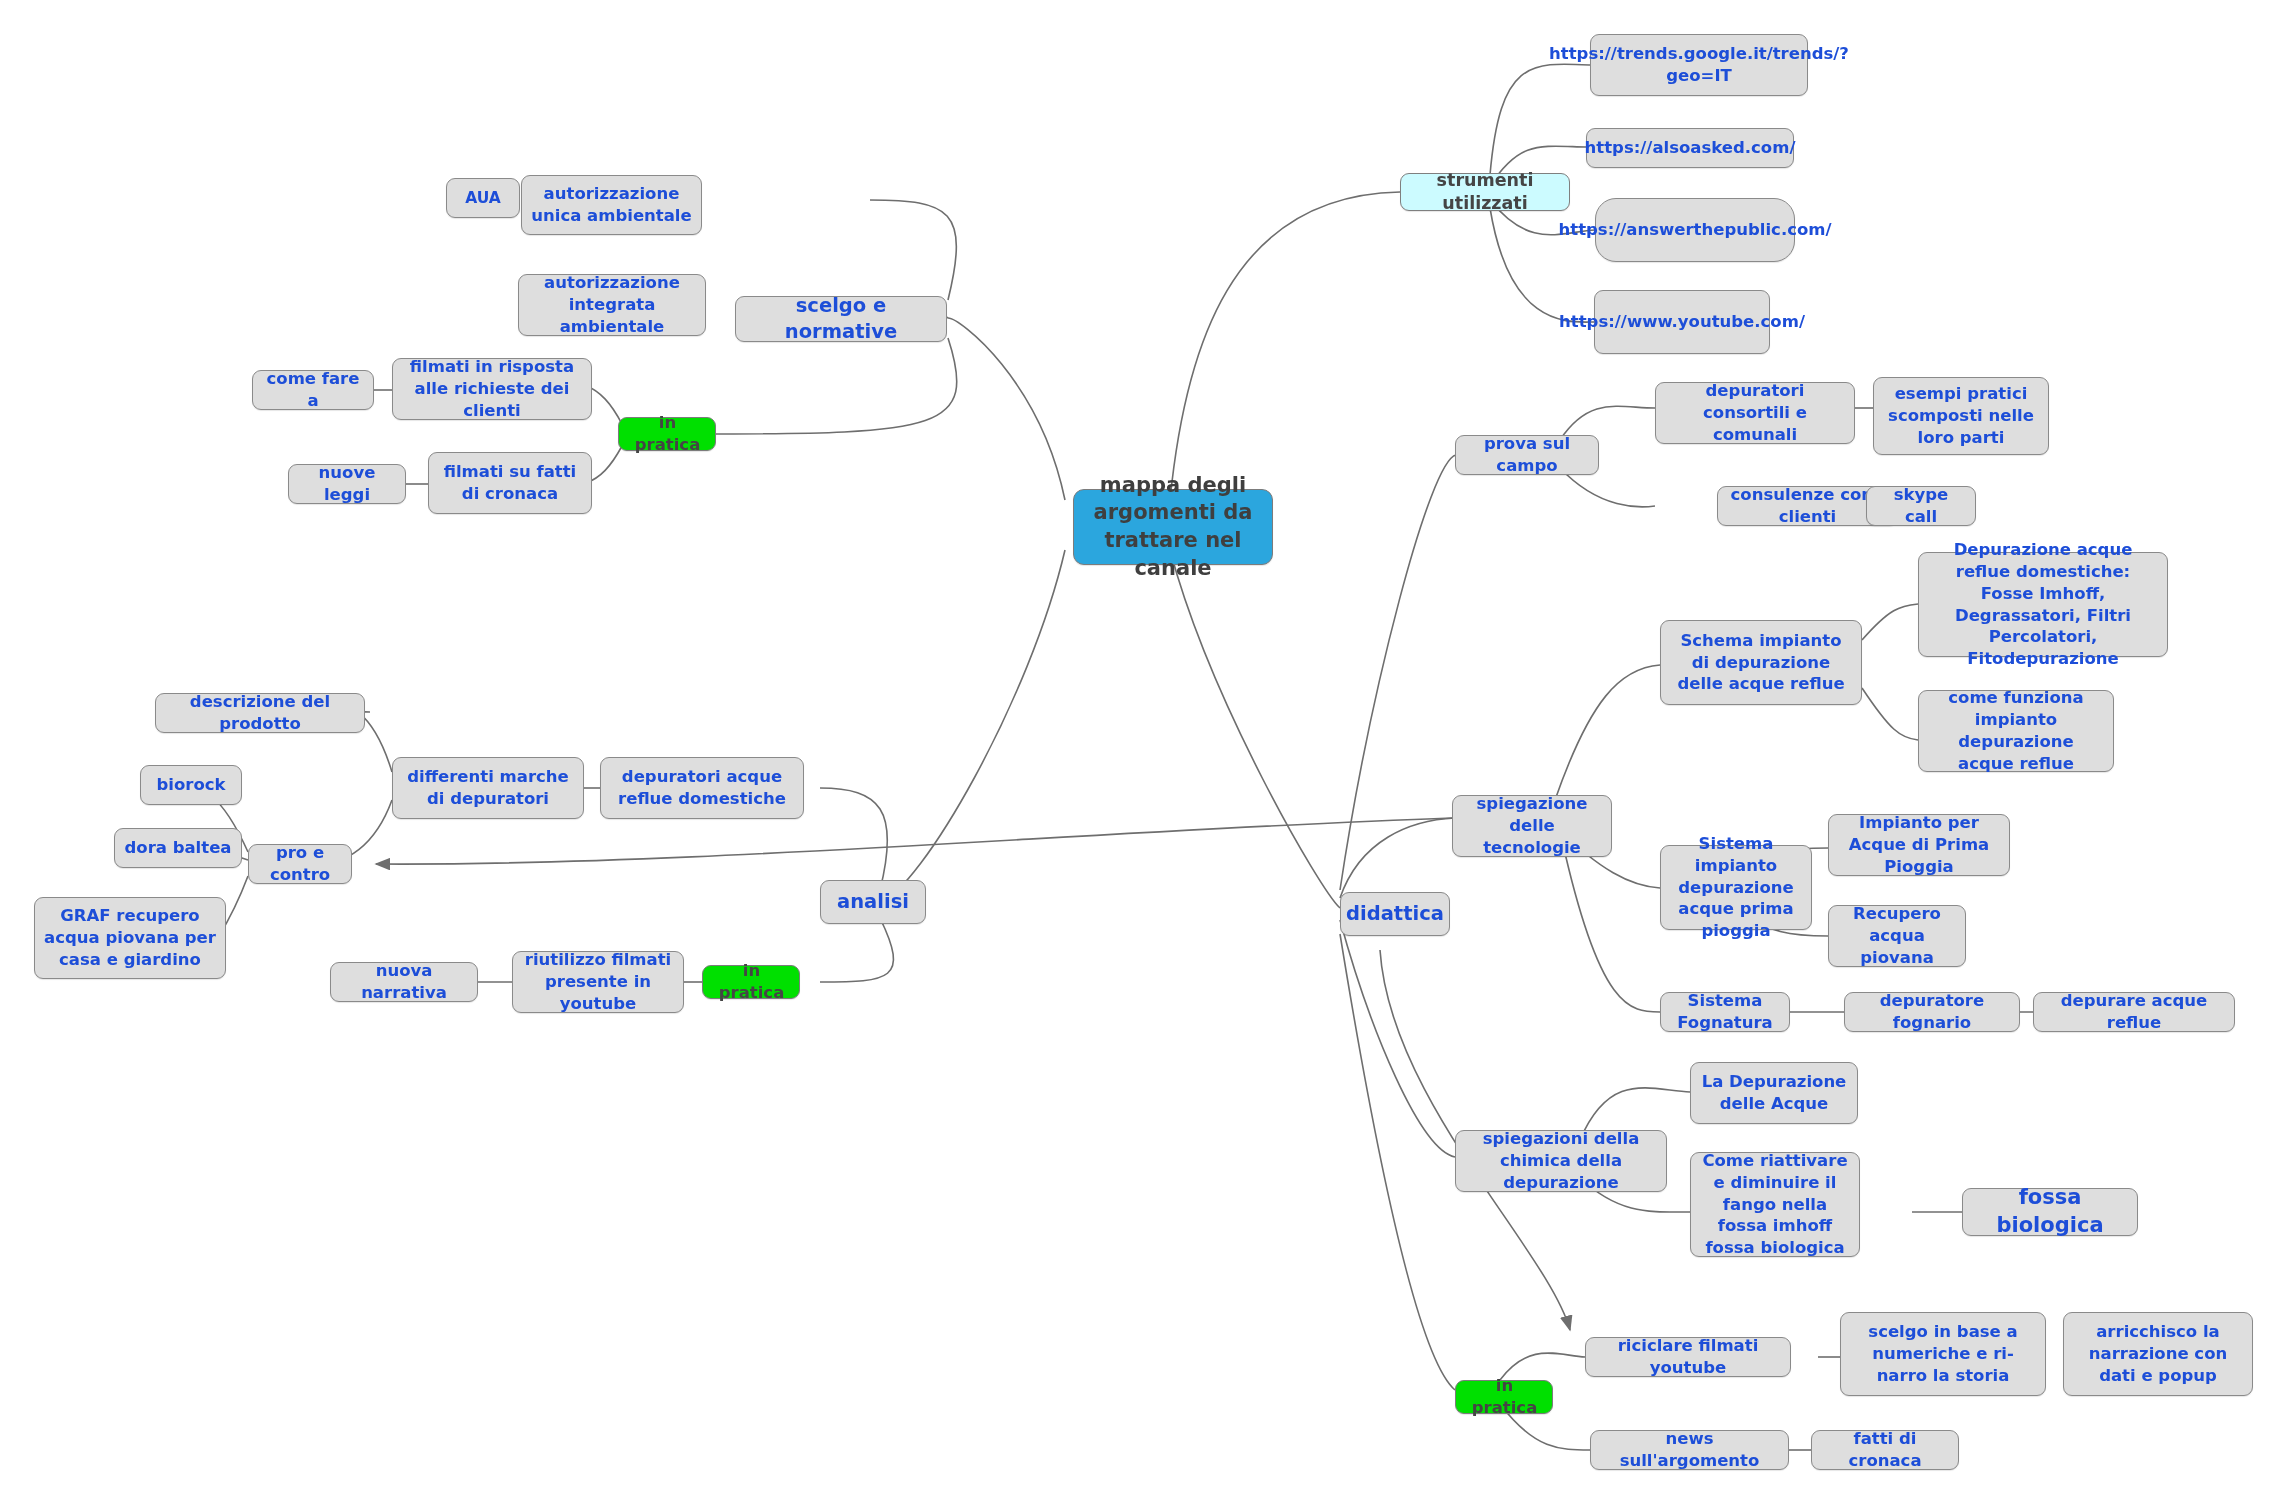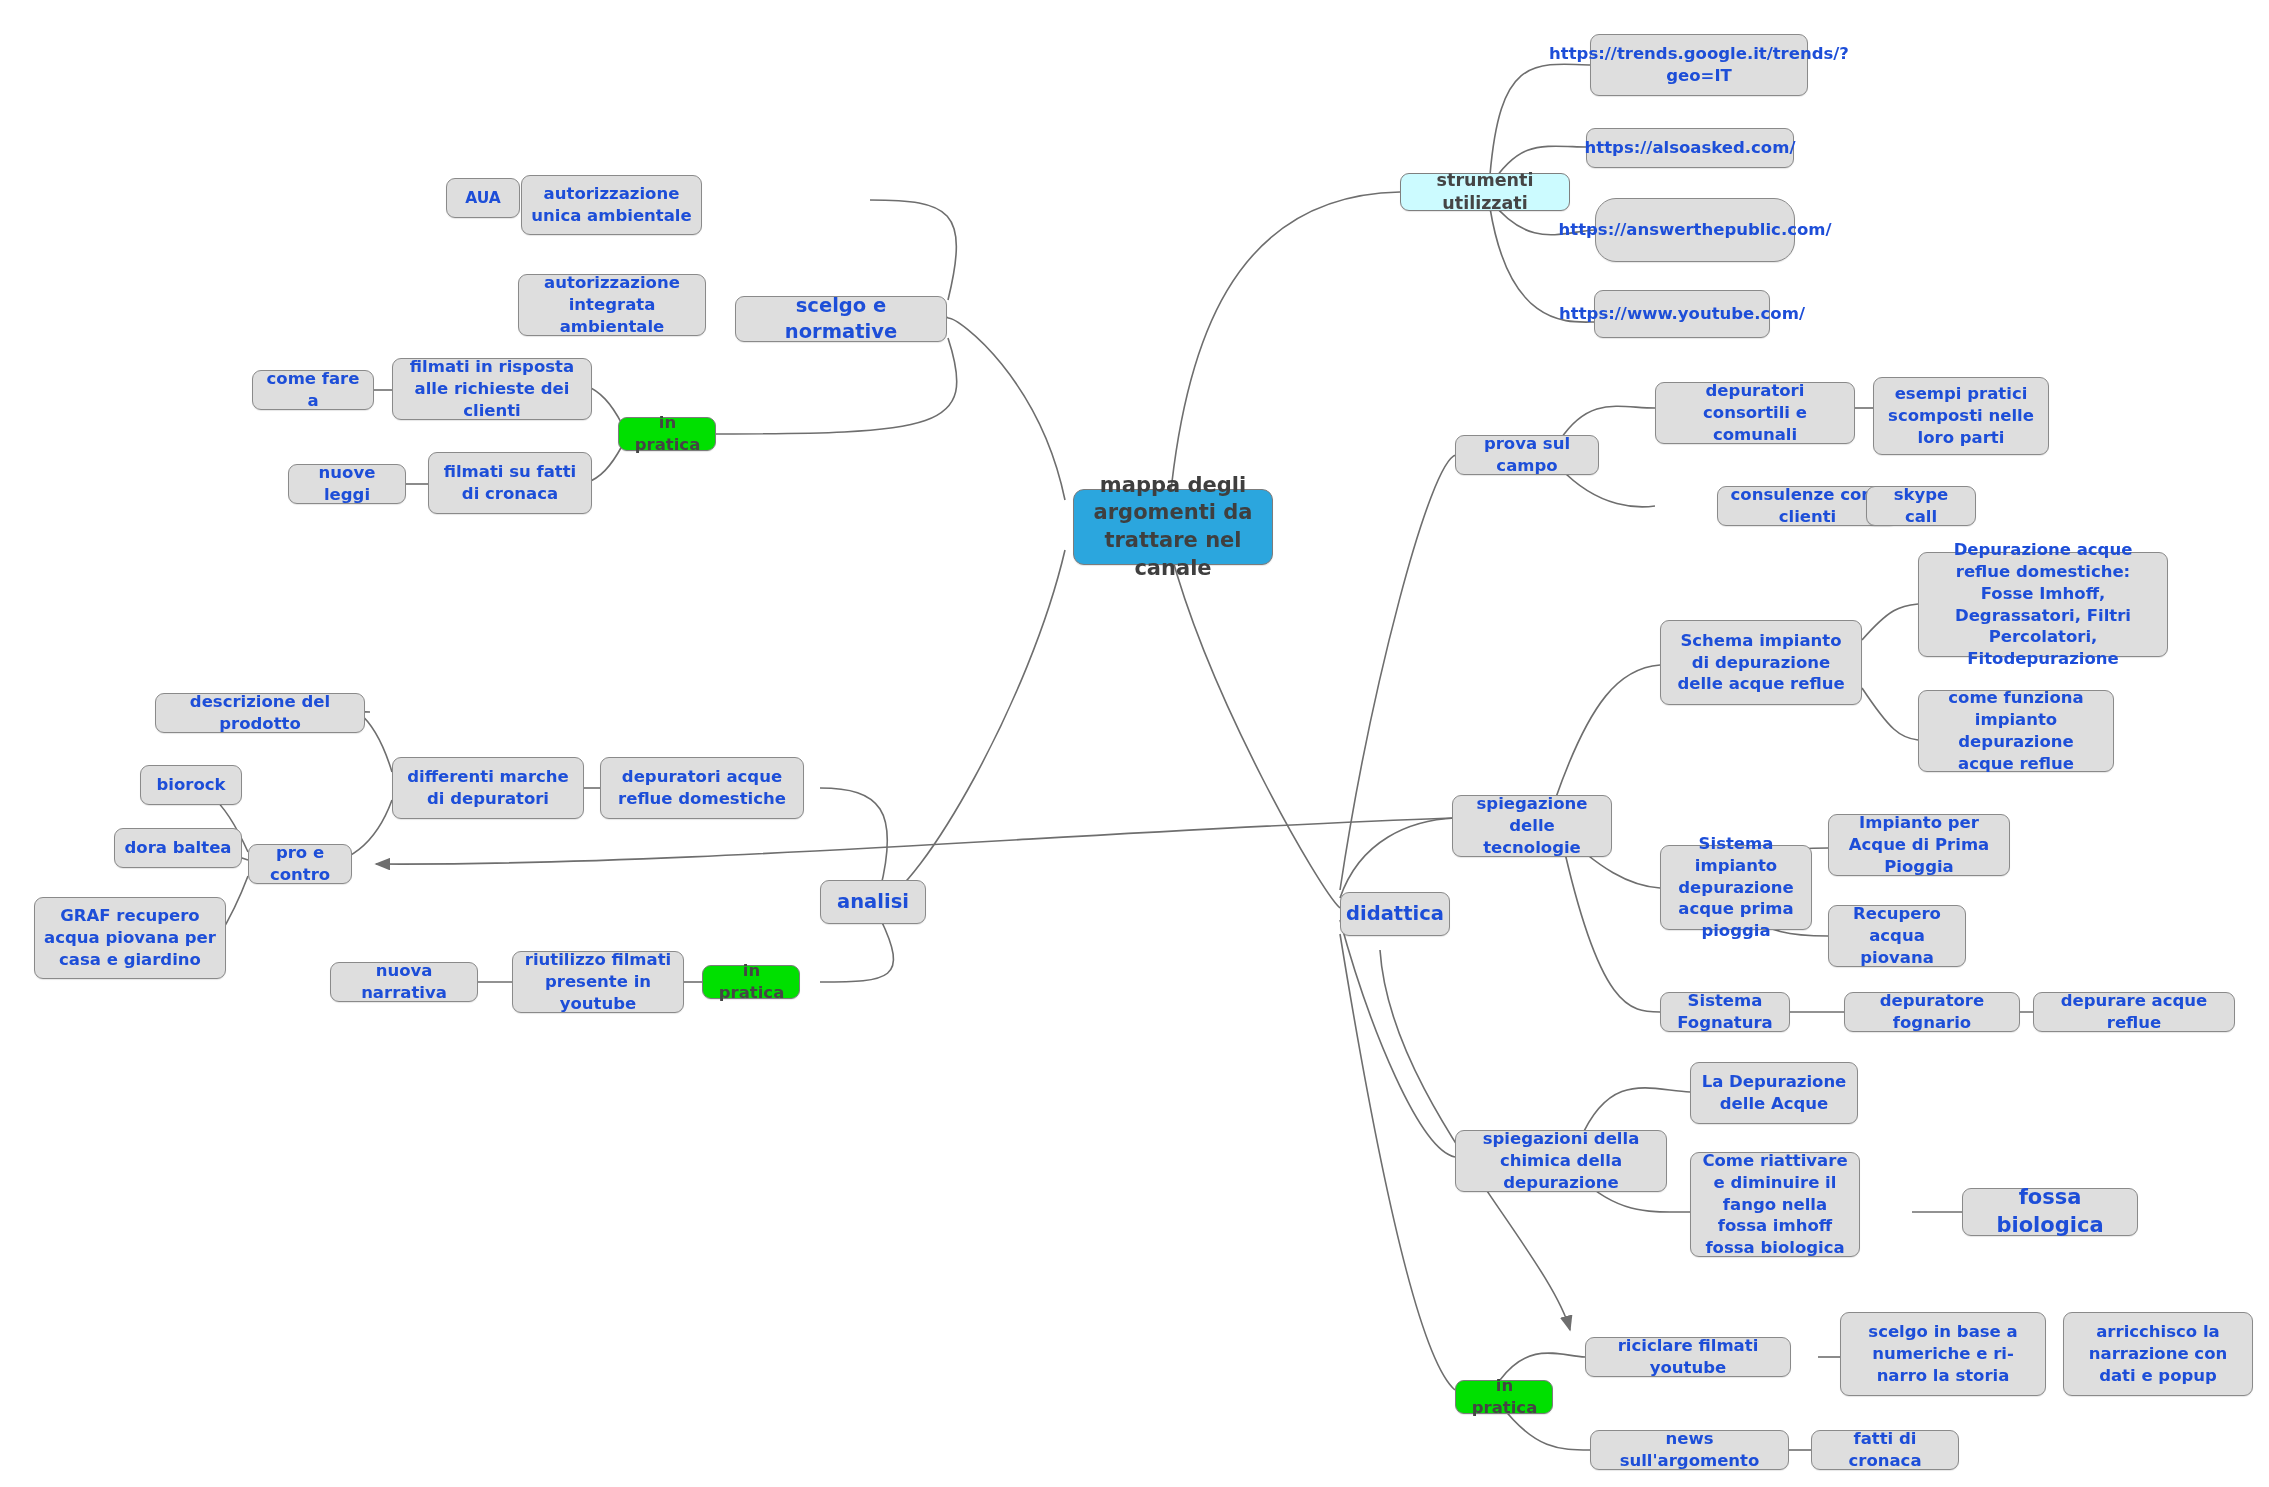--- a/index.html
+++ b/index.html
@@ -181,21 +181,21 @@
   <div class="node fs-16" style="left:428px; top:452px; width:164px; height:62px;">filmati su fatti di cronaca</div>
 
   <div class="node n-cyan fs-17" style="left:1400px; top:173px; width:170px; height:38px;">strumenti utilizzati</div>
 
   <div class="node fs-16" style="left:1590px; top:34px; width:218px; height:62px;">https://trends.google.it/trends/?geo=IT</div>
 
   <div class="node fs-16" style="left:1586px; top:128px; width:208px; height:40px;">https://alsoasked.com/</div>
 
   <div class="node fs-16" style="left:1595px; top:198px; width:200px; height:64px;border-radius:21px;">https://answerthepublic.com/</div>
 
-  <div class="node fs-16" style="left:1594px; top:290px; width:176px; height:48px;">https://www.youtube.com/</div>
+  <div class="node fs-16" style="left:1594px; top:290px; width:176px; height:64px;">https://www.youtube.com/</div>
 
   <div class="node fs-19" style="left:1340px; top:892px; width:110px; height:44px;">didattica</div>
 
   <div class="node fs-16" style="left:1455px; top:435px; width:144px; height:40px;">prova sul campo</div>
 
   <div class="node fs-16" style="left:1655px; top:382px; width:200px; height:62px;">depuratori consortili e comunali</div>
 
   <div class="node fs-16" style="left:1873px; top:377px; width:176px; height:78px;">esempi pratici scomposti nelle loro parti</div>
 
   <div class="node fs-16" style="left:1717px; top:486px; width:181px; height:40px;">consulenze con i clienti</div>

